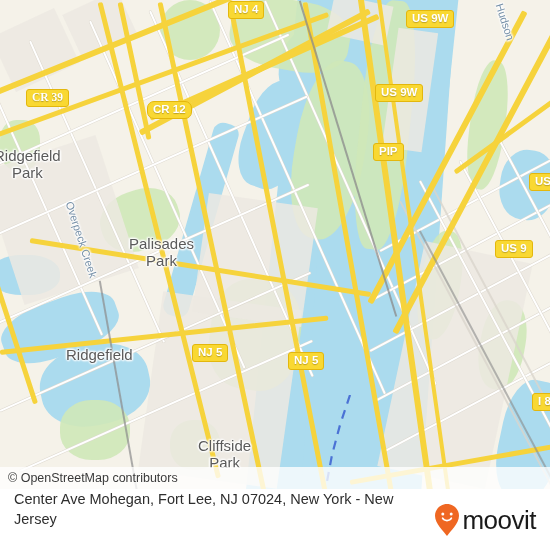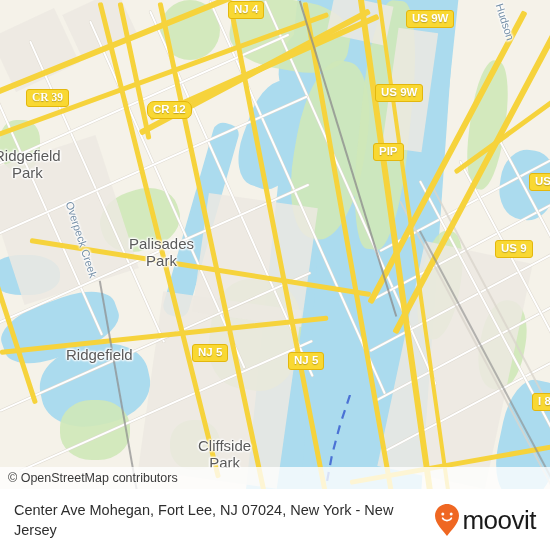--- a/index.html
+++ b/index.html
@@ -108,21 +108,21 @@
   .callout-tail{
     position:absolute;left:50%;top:136px;margin-left:-10px;
     width:0;height:0;border-left:10px solid transparent;
     border-right:10px solid transparent;border-top:11px solid #ffffff;
     filter:drop-shadow(0 2px 1px rgba(0,0,0,.14));
   }
 
   
   .footer{
     position:absolute;left:0;top:489px;width:550px;height:61px;
-    background:#ffffff;display:flex;align-items:center;
+    background:#ffffff;display:flex;
     justify-content:space-between;padding:0 14px 0 14px;
     box-sizing:border-box;
   }
   .footer-title{
     font-size:14.5px;color:#2e2e2e;line-height:1.38;max-width:390px;
   }
   .brand{display:flex;align-items:center;gap:2px;flex:none;}
   .brand-text{font-size:26px;color:#1a1a1a;letter-spacing:-0.5px;line-height:1;}
 </style>
 </head>

